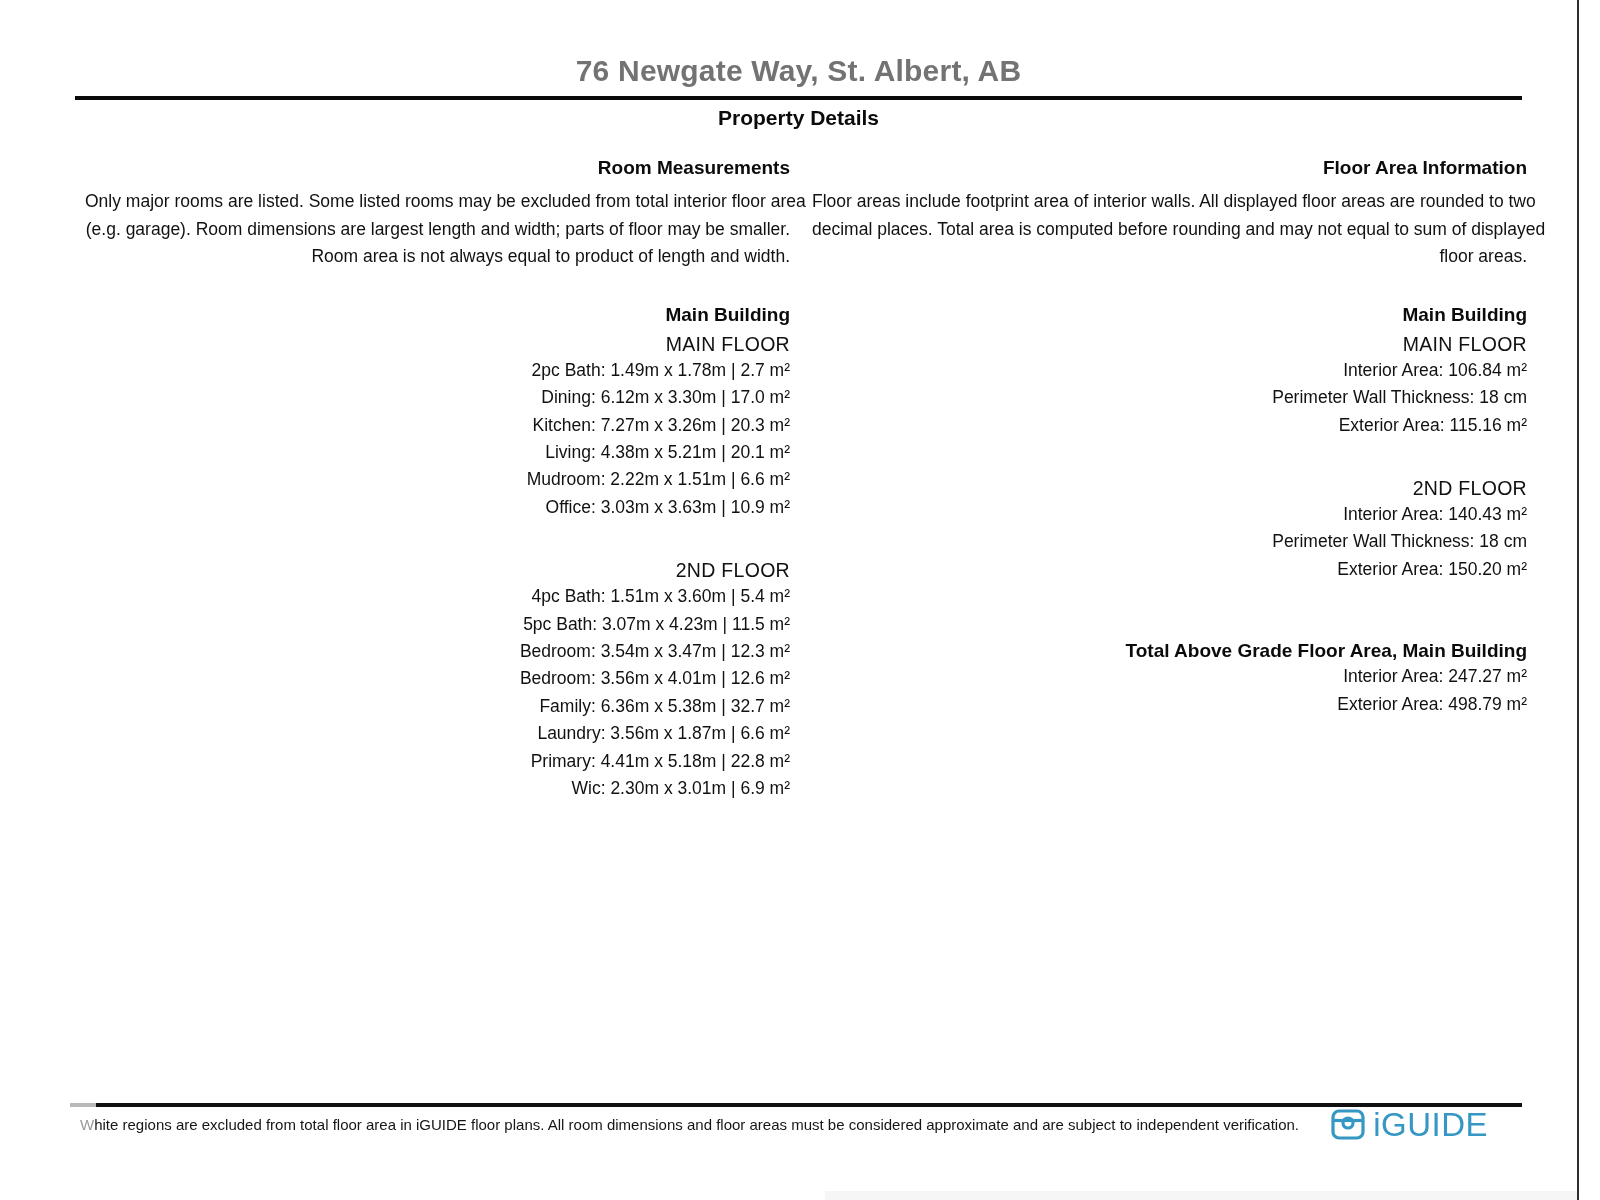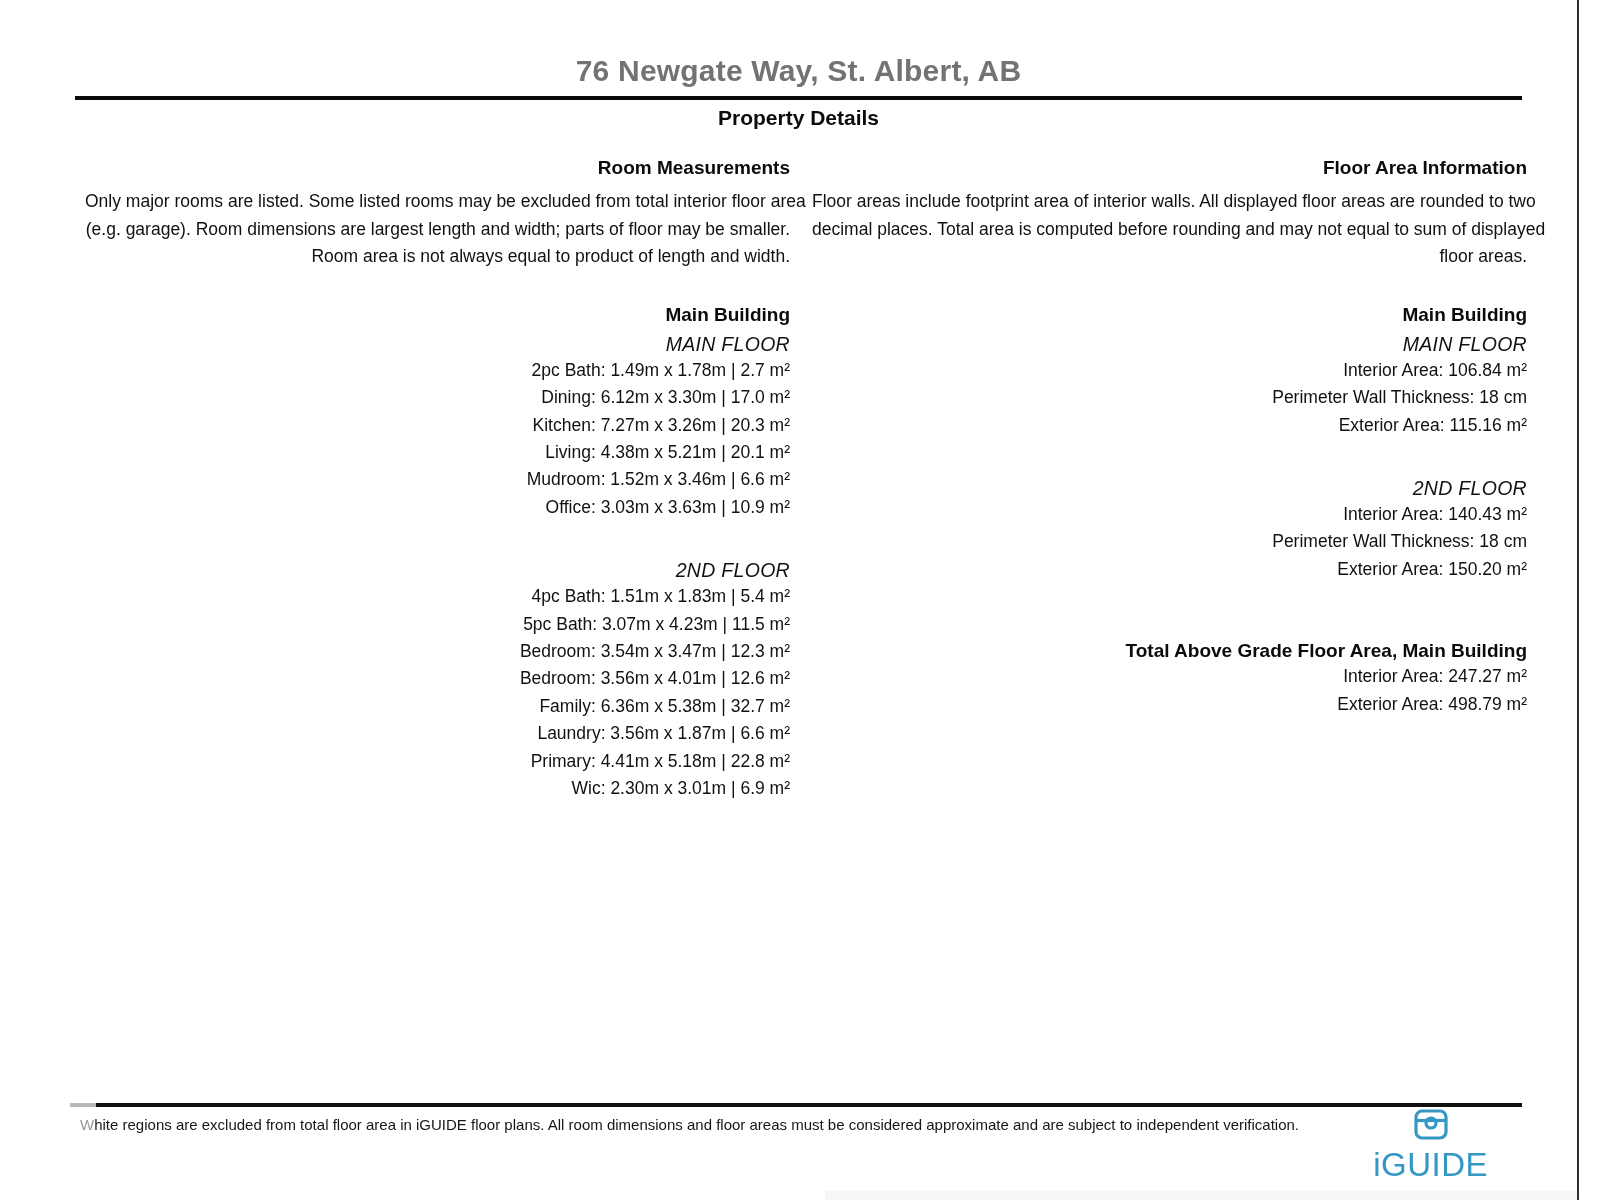--- a/index.html
+++ b/index.html
@@ -30,40 +30,40 @@
   
   .column { position:absolute; top:156px;text-align:right; }
   #col-left  { left:85px;  width:705px; }
   #col-right { left:812px; width:715px; }
 
   .col-heading { font-size:19px; font-weight:bold; line-height:24px; margin:0; color:#0b0b0b; }
   .col-desc { margin:8px 0 0 0; }
   .desc-line { font-size:17.5px; line-height:27.6px; white-space:nowrap; }
 
   .building-name { font-size:19px; font-weight:bold; line-height:24px; margin:32px 0 0 57px; color:#0b0b0b; }
-  .floor-name { font-size:19.5px; line-height:26px; margin:4px 0 0 73px; letter-spacing:0.3px;font-style:italic; }
+  .floor-name { font-size:19.5px; line-height:26px; margin:4px 0 0 73px; letter-spacing:0.3px; }
   .floor-block .floor-name.gap-above { margin-top:36px; }
   .line-item { font-size:17.5px; line-height:27.4px; margin-left:90px; white-space:nowrap; }
 
   .total-heading { font-size:19px; font-weight:bold; line-height:24px; margin:56px 0 0 57px; color:#0b0b0b; }
 
   
   .footer { position:absolute; left:70px; top:1103px; width:1452px; }
   .footer-rule {
     height:4px;
     background:linear-gradient(to right, #b9b9b9 0px, #b9b9b9 26px, #101010 26px);
   }
   .footer-text {
     margin:8px 0 0 10px; font-size:15px; line-height:19px; color:#161616;
     max-width:1160px; white-space:nowrap;text-align:right;
   }
   .footer-text::first-letter { color:#9a9a9a; }
   .brand {
     position:absolute; right:34px; top:5px;
-    display:flex; align-items:center; gap:7px;flex-direction:column;
+    display:flex; align-items:center; gap:7px;
   }
   .brand-text {
     font-size:33px; line-height:33px; letter-spacing:0.5px;
     color:#3597c4;
   }
 
   
   .right-border { position:absolute; top:0; left:1577px; width:2px; height:1200px; background:#2e2e2e; }
   .bottom-strip { position:absolute; left:825px; top:1191px; width:752px; height:9px; background:#f6f6f6; }
 </style>
@@ -83,27 +83,27 @@
   </div>
 
   <div class="building-name">Main Building</div>
 
   <div class="floor-block">
     <div class="floor-name">MAIN FLOOR</div>
     <div class="line-item">2pc Bath: 1.49m x 1.78m | 2.7 m²</div>
     <div class="line-item">Dining: 6.12m x 3.30m | 17.0 m²</div>
     <div class="line-item">Kitchen: 7.27m x 3.26m | 20.3 m²</div>
     <div class="line-item">Living: 4.38m x 5.21m | 20.1 m²</div>
-    <div class="line-item">Mudroom: 1.52m x 3.46m | 6.6 m²</div>
+    <div class="line-item">Mudroom: 2.22m x 1.51m | 6.6 m²</div>
     <div class="line-item">Office: 3.03m x 3.63m | 10.9 m²</div>
   </div>
 
   <div class="floor-block">
     <div class="floor-name gap-above">2ND FLOOR</div>
-    <div class="line-item">4pc Bath: 1.51m x 1.83m | 5.4 m²</div>
+    <div class="line-item">4pc Bath: 1.51m x 3.60m | 5.4 m²</div>
     <div class="line-item">5pc Bath: 3.07m x 4.23m | 11.5 m²</div>
     <div class="line-item">Bedroom: 3.54m x 3.47m | 12.3 m²</div>
     <div class="line-item">Bedroom: 3.56m x 4.01m | 12.6 m²</div>
     <div class="line-item">Family: 6.36m x 5.38m | 32.7 m²</div>
     <div class="line-item">Laundry: 3.56m x 1.87m | 6.6 m²</div>
     <div class="line-item">Primary: 4.41m x 5.18m | 22.8 m²</div>
     <div class="line-item">Wic: 2.30m x 3.01m | 6.9 m²</div>
   </div>
 </div>
 

